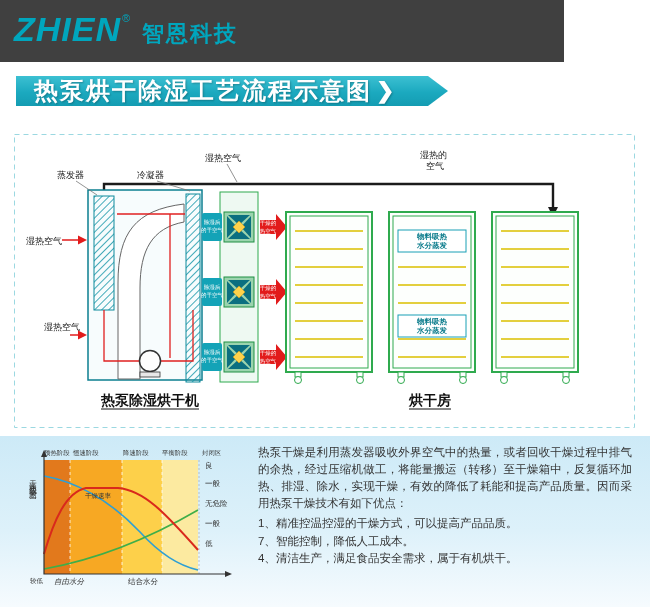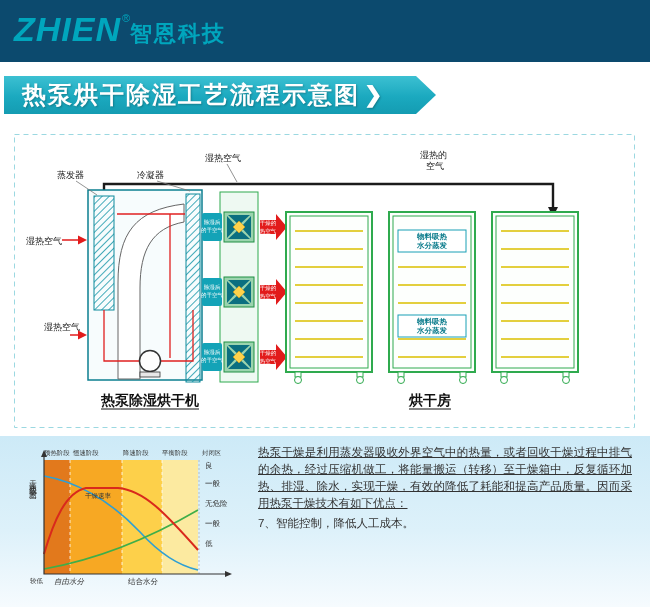--- a/index.html
+++ b/index.html
@@ -1,27 +1,27 @@
 <!DOCTYPE html>
 <html><head>
 <meta charset="utf-8">
 <style>
   * { box-sizing: border-box; }
   body { margin:0; background:#fff; font-family:"Liberation Sans", sans-serif; }
   .page { position:relative; width:650px; height:607px; background:#ffffff; overflow:hidden; }
 
   
-  .header { position:absolute; top:0; left:0; width:650px; height:62px; background:#0c4a6e; }
+  .header { position:absolute; top:0; left:0; width:564px; height:62px; background:#404040; }
   .logo-row { display:flex; align-items:flex-start; padding:12px 0 0 14px; }
   .logo-zhien { color:#00a6bd; font-size:34px; font-weight:800; font-style:italic; line-height:1; letter-spacing:1px; }
   .logo-reg { color:#00a6bd; font-size:11px; margin-left:1px; margin-top:0; }
-  .logo-company { color:#00a6bd; font-size:22px; font-weight:600; margin-left:0; margin-top:7px; letter-spacing:2px; }
-
-  
-  .banner { position:absolute; top:76px; left:4px; width:432px; height:38px;
+  .logo-company { color:#00a6bd; font-size:22px; font-weight:600; margin-left:12px; margin-top:7px; letter-spacing:2px; }
+
+  
+  .banner { position:absolute; top:76px; left:16px; width:432px; height:30px;
             background:linear-gradient(180deg,#3cc0d2 0%, #1ba9bf 55%, #149cb2 100%);
             clip-path:polygon(0 0, 412px 0, 432px 50%, 412px 100%, 0 100%);
             display:flex; align-items:center; padding-left:18px; }
   .banner-title { color:#fff; font-size:24px; font-weight:bold; letter-spacing:2px; text-shadow:1px 1px 2px rgba(0,0,0,.25); white-space:nowrap; }
   .banner-chevron { color:#fff; font-size:22px; font-weight:bold; margin-left:4px; text-shadow:1px 1px 2px rgba(0,0,0,.25); }
 
   
   .diagram { position:absolute; top:128px; left:0; width:650px; height:308px; }
   svg text { font-family:"Liberation Sans", sans-serif; }
   .st9  { font-size:9px; fill:#222; }
@@ -42,21 +42,21 @@
   .cl-closed { left:174px; top:2px; font-size:6.4px; }
   .cl-q  { left:177px; font-size:7.5px; color:#444; }
   .cl-q1 { top:14px; } .cl-q2 { top:32px; } .cl-q3 { top:52px;text-align:right; } .cl-q4 { top:72px; } .cl-q5 { top:92px; }
   .cl-rate { left:57px; top:45px; font-size:6.5px; color:#222; }
   .cl-x  { top:130px; font-size:7.5px; color:#333; }
   .cl-x1 { left:26px;font-style:italic; } .cl-x2 { left:100px; } .cl-x3 { left:183px;margin-top:39px; }
   .cl-origin { left:2px; top:130px; font-size:6.4px; color:#444; }
 
   
   .desc { position:absolute; left:258px; top:444px; width:374px; font-size:11.5px; line-height:17px; color:#333; text-align:justify; }
-  .desc-p { margin:0 0 3px 0;text-decoration:underline; }
+  .desc-p { margin:0 0 3px 0; }
   .desc-point { margin:0; line-height:17.5px; text-align:left; }
 </style>
 </head>
 <body>
 
 <div class="page">
 
   <div class="header">
     <div class="logo-row">
       <span class="logo-zhien">ZHIEN</span>
@@ -250,16 +250,18 @@
     <span class="cl cl-q cl-q5">低</span>
     <span class="cl cl-rate">干燥速率</span>
     <span class="cl cl-x cl-x1">自由水分</span>
     <span class="cl cl-x cl-x2">结合水分</span>
     <span class="cl cl-x cl-x3">时间</span>
     <span class="cl cl-origin">较低</span>
   </div>
 
   <div class="desc">
     <p class="desc-p">热泵干燥是利用蒸发器吸收外界空气中的热量，或者回收干燥过程中排气的余热，经过压缩机做工，将能量搬运（转移）至干燥箱中，反复循环加热、排湿、除水，实现干燥，有效的降低了耗能和提高产品质量。因而采用热泵干燥技术有如下优点：</p>
+    <p class="desc-point">1、精准控温控湿的干燥方式，可以提高产品品质。</p>
     <p class="desc-point">7、智能控制，降低人工成本。</p>
+    <p class="desc-point">4、清洁生产，满足食品安全需求，属于有机烘干。</p>
   </div>
 
 </div>
 
 </body></html>

